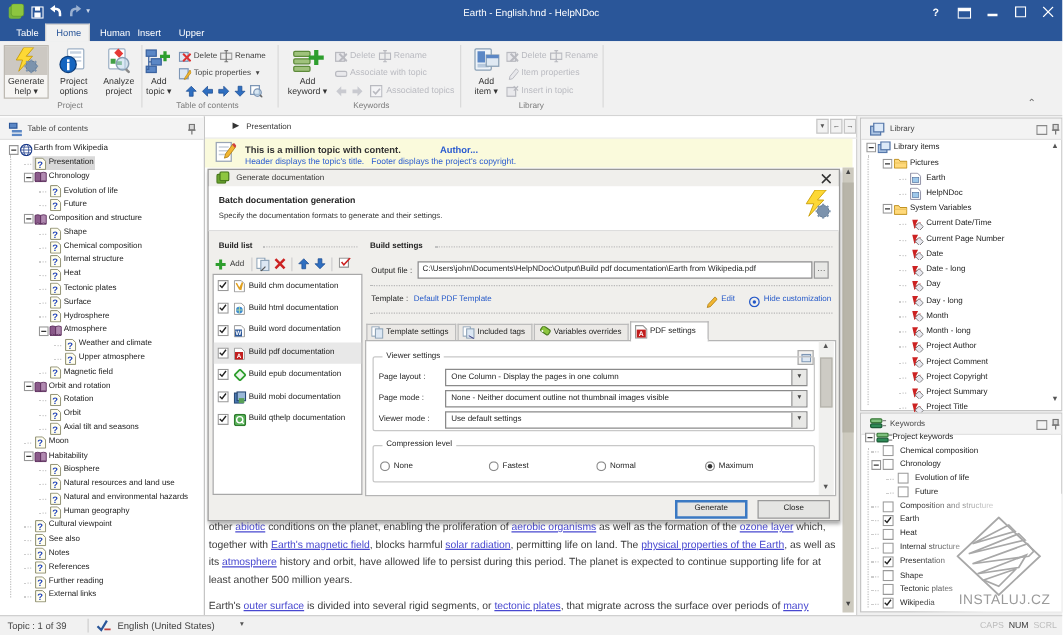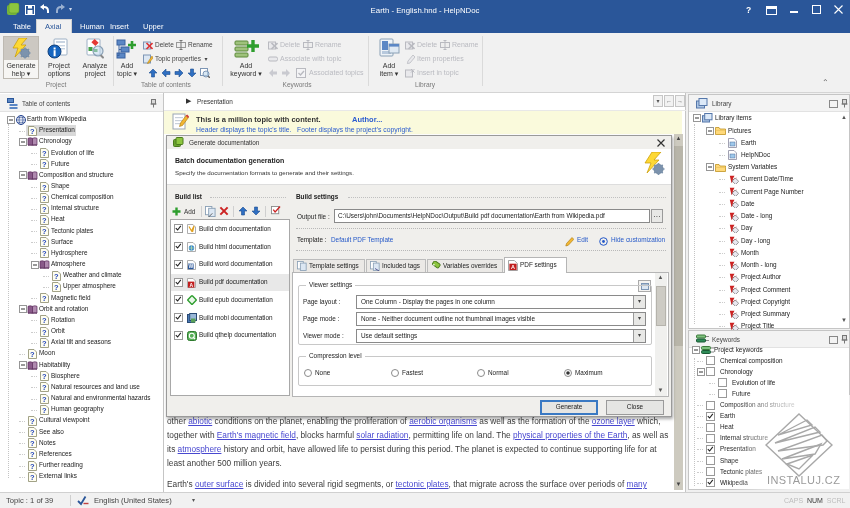--- a/index.html
+++ b/index.html
@@ -34,21 +34,21 @@
 <div class="ab" style="left:790px;top:11px;width:8px;height:1.5px;background:#fff"></div>
 <svg class="ab" style="left:812px;top:5px" width="9" height="9" viewBox="0 0 9 9">
     <rect x="0.5" y="0.5" width="8" height="8" fill="none" stroke="#fff"></rect>
   </svg>
 <svg class="ab" style="left:834px;top:5px" width="9" height="9" viewBox="0 0 9 9">
     <path d="M0.5 0.5 L8.5 8.5 M8.5 0.5 L0.5 8.5" stroke="#fff" stroke-width="1.1"></path>
   </svg>
 
 <div class="ab tt" style="left:13px;top:22px;color:#fff;font-size:7.5px">Table</div>
 <div class="ab" style="left:36px;top:19px;width:36px;height:14px;background:#f1f1f1;border:1px solid #d2d2d2;border-bottom:none"></div>
-<div class="ab tt" style="left:45px;top:22px;color:#2a5699;font-size:7.5px">Axial</div>
+<div class="ab tt" style="left:45px;top:22px;color:#2a5699;font-size:7.5px">Home</div>
 <div class="ab tt" style="left:80px;top:22px;color:#fff;font-size:7.5px">Human</div>
 <div class="ab tt" style="left:110px;top:22px;color:#fff;font-size:7.5px">Insert</div>
 <div class="ab tt" style="left:143px;top:22px;color:#fff;font-size:7.5px">Upper</div>
 
 <div class="ab" style="left:0;top:33px;width:850px;height:60px;background:#f1f1f1;border-bottom:1px solid #d4d4d4"></div>
 <div class="ab" style="left:36px;top:33px;width:36px;height:1px;background:#f1f1f1"></div>
 
 <div class="ab" style="left:113px;top:36px;width:1px;height:50px;background:#dadada"></div>
 <div class="ab" style="left:222px;top:36px;width:1px;height:50px;background:#dadada"></div>
 <div class="ab" style="left:368px;top:36px;width:1px;height:50px;background:#dadada"></div>

